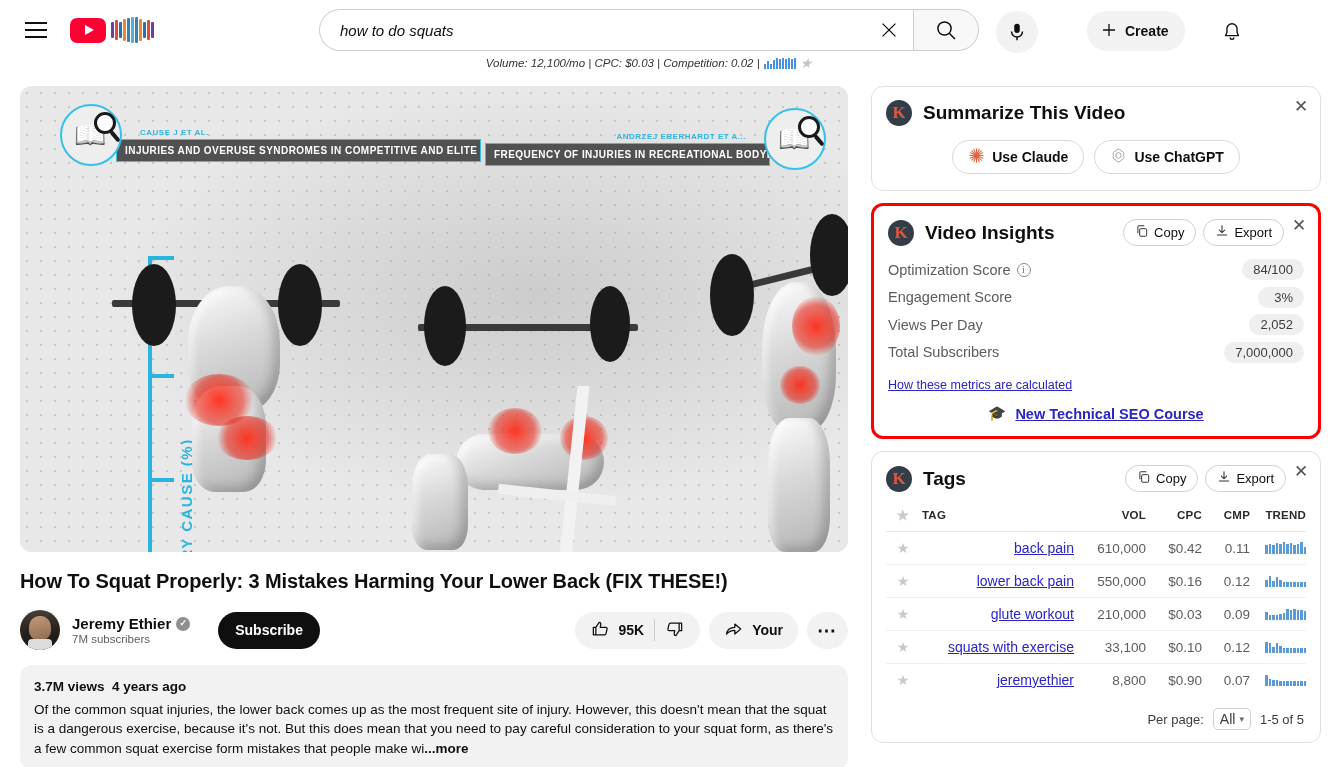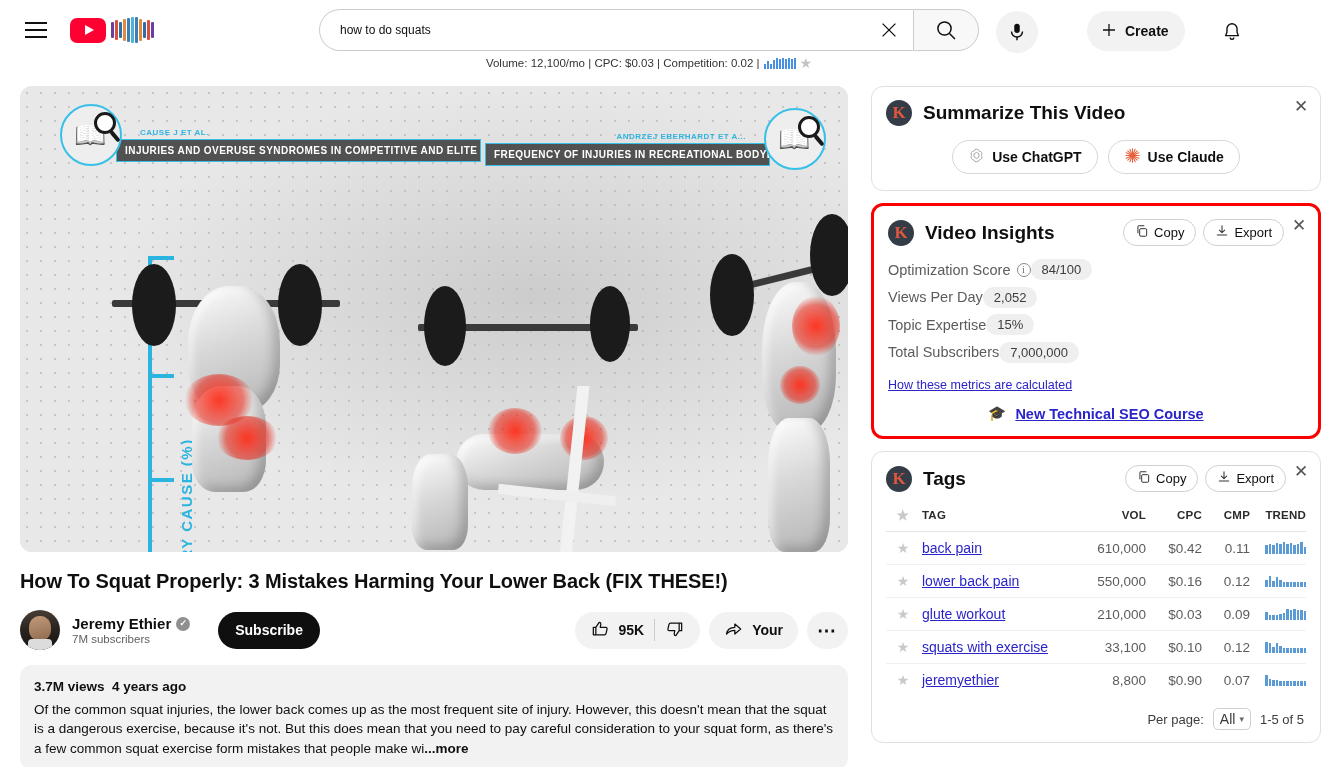--- a/index.html
+++ b/index.html
@@ -39,36 +39,37 @@
     position: absolute; left: 319px; top: 9px; width: 660px;
   }
   .search-wrap { display: flex; height: 42px; }
   .search-box {
     flex: 1; display: flex; align-items: center;
     border: 1px solid #ccc; border-right: none;
     border-radius: 21px 0 0 21px; background: #fff;
     padding: 0 6px 0 20px;
   }
   .search-box input {
-    flex: 1; border: none; outline: none; font-size: 12px;
-    font-family: "Liberation Sans", sans-serif; color: #0f0f0f; background: transparent;
+    flex: 1; border: none; outline: none; font-size: 15px;
+    font-family: "Liberation Sans", sans-serif; color: #0f0f0f; background: transparent; font-style: italic;
   }
   .clear-btn {
     width: 36px; height: 36px; display: flex; align-items: center;
     justify-content: center; cursor: pointer; flex: 0 0 auto;
   }
   .search-btn {
     width: 66px; border: 1px solid #ccc; background: #f8f8f8;
     border-radius: 0 21px 21px 0; display: flex; align-items: center;
     justify-content: center; cursor: pointer;
   }
   .kw-line {
     text-align: left; font-size: 11.5px; color: #333; margin-top: 4px;
     display: flex; align-items: center; justify-content: center; gap: 4px;
     white-space: nowrap;
+    font-style: italic;
   }
   .mini-bars { display: inline-flex; align-items: flex-end; gap: 1px; height: 11px; }
   .mini-bars i { width: 2px; background: #4a90e2; display:block; }
   .kw-star { color: #c4c4c4; font-size: 14px; cursor: pointer; }
 
   .mic-btn {
     position: absolute; left: 996px; top: 11px;
     width: 42px; height: 42px; border-radius: 50%; background: #f2f2f2;
     display: flex; align-items: center; justify-content: center; cursor: pointer;
   }
@@ -235,21 +236,21 @@
 
   .ai-btns { display: flex; gap: 10px; padding: 14px 0 16px 0; justify-content: center; }
   .ai-btn {
     border: 1px solid #d8d8d8; border-radius: 18px; height: 34px;
     display: flex; align-items: center; gap: 7px; padding: 0 15px;
     font-size: 14px; font-weight: bold; background: #fff; cursor: pointer;
   }
 
   .metrics { padding: 10px 14px 0 14px; }
   .metric-row {
-    display: flex; align-items: center; 
+    display: flex; align-items: center; justify-content: space-between;
     height: 27.5px; font-size: 14.5px; color: #5c5c5c;
   }
   .metric-label { display: flex; align-items: center; gap: 6px; }
   .info-i {
     width: 14px; height: 14px; border: 1.3px solid #8a8a8a; border-radius: 50%;
     font-size: 10px; color: #6a6a6a; display: flex; align-items: center;
     justify-content: center; font-family: "Liberation Serif", serif; cursor: pointer;
   }
   .metric-val {
     background: #efefef; border-radius: 11px; padding: 3px 11px;
@@ -273,21 +274,21 @@
     padding: 5px 0 8px 0; border-bottom: 1px solid #e6e6e6; letter-spacing: .2px;
   }
   .tag-table th.c-star { width: 34px; text-align: center; }
   .tag-table th.c-tag { text-align: left; padding-left: 2px; }
   .tag-table td {
     font-size: 13.5px; color: #5c5c5c; text-align: right; padding: 7.5px 0;
     border-bottom: 1px solid #f0f0f0;
   }
   .tag-table tr:last-child td { border-bottom: none; }
   .tag-table td.c-star { text-align: center; color: #c9c9c9; font-size: 14px; cursor: pointer; }
-  .tag-table td.c-tag { text-align: left; padding-left: 2px; }
+  .tag-table td.c-tag { text-align: right; padding-left: 2px; }
   .tag-table td.c-tag a {
     color: #2a24c9; text-decoration: underline; font-size: 14px; cursor: pointer;
   }
   .c-vol { width: 72px; } .c-cpc { width: 56px; } .c-cmp { width: 48px; }
   .c-trend { width: 56px; padding-left: 8px !important; }
   .spark { display: inline-flex; align-items: flex-end; gap: 1px; height: 14px; }
   .spark i { width: 2.5px; background: #5b9bd5; display: block; }
 
   .pager {
     display: flex; align-items: center; justify-content: flex-end; gap: 9px;
@@ -514,34 +515,34 @@
 
   <div class="card">
     <div class="card-close">✕</div>
     <div class="card-head">
       <div class="klogo">K</div>
       <div class="card-title">Summarize This Video</div>
     </div>
     <div class="ai-btns">
       <div class="ai-btn">
         <span>
-          <svg width="17" height="17" viewBox="0 0 24 24">
-              <path d="M12 3a4 4 0 0 0-3.8 2.8A4 4 0 0 0 5 12a4 4 0 0 0 3.2 6.2A4 4 0 0 0 12 21a4 4 0 0 0 3.8-2.8A4 4 0 0 0 19 12a4 4 0 0 0-3.2-6.2A4 4 0 0 0 12 3zM12 7.6 15.5 9.7v4.4L12 16.3 8.5 14.1V9.7z" stroke="#8f8f8f" stroke-width="1.1" fill="none"></path>
-            </svg>
-        </span>
-        <span>Use ChatGPT</span>
-      </div>
-      <div class="ai-btn">
-        <span>
           <svg width="17" height="17" viewBox="0 0 24 24" stroke="#e5623f" stroke-width="1.5" stroke-linecap="round">
             <path d="M12 2.5v19M2.5 12h19M5.3 5.3l13.4 13.4M18.7 5.3L5.3 18.7"></path>
             <path d="M8.2 3.1l7.6 17.8M15.8 3.1L8.2 20.9M3.1 8.2l17.8 7.6M3.1 15.8L20.9 8.2"></path>
           </svg>
         </span>
         <span>Use Claude</span>
+      </div>
+      <div class="ai-btn">
+        <span>
+          <svg width="17" height="17" viewBox="0 0 24 24">
+              <path d="M12 3a4 4 0 0 0-3.8 2.8A4 4 0 0 0 5 12a4 4 0 0 0 3.2 6.2A4 4 0 0 0 12 21a4 4 0 0 0 3.8-2.8A4 4 0 0 0 19 12a4 4 0 0 0-3.2-6.2A4 4 0 0 0 12 3zM12 7.6 15.5 9.7v4.4L12 16.3 8.5 14.1V9.7z" stroke="#8f8f8f" stroke-width="1.1" fill="none"></path>
+            </svg>
+        </span>
+        <span>Use ChatGPT</span>
       </div>
     </div>
   </div>
 
   <div class="card highlight">
     <div class="card-close">✕</div>
     <div class="card-head">
       <div class="klogo">K</div>
       <div class="card-title">Video Insights</div>
       <div class="head-btns">
@@ -568,29 +569,29 @@
     <div class="metrics">
       <div class="metric-row">
         <span class="metric-label">
           <span>Optimization Score</span>
           <span class="info-i">i</span>
         </span>
         <span class="metric-val">84/100</span>
       </div>
       <div class="metric-row">
         <span class="metric-label">
-          <span>Views Per Day</span>
-        </span>
-        <span class="metric-val">2,052</span>
+          <span>Engagement Score</span>
+        </span>
+        <span class="metric-val">3%</span>
       </div>
       <div class="metric-row">
         <span class="metric-label">
-          <span>Topic Expertise</span>
-        </span>
-        <span class="metric-val">15%</span>
+          <span>Views Per Day</span>
+        </span>
+        <span class="metric-val">2,052</span>
       </div>
       <div class="metric-row">
         <span class="metric-label">
           <span>Total Subscribers</span>
         </span>
         <span class="metric-val">7,000,000</span>
       </div>
     </div>
 
     <a class="metrics-link">How these metrics are calculated</a>

